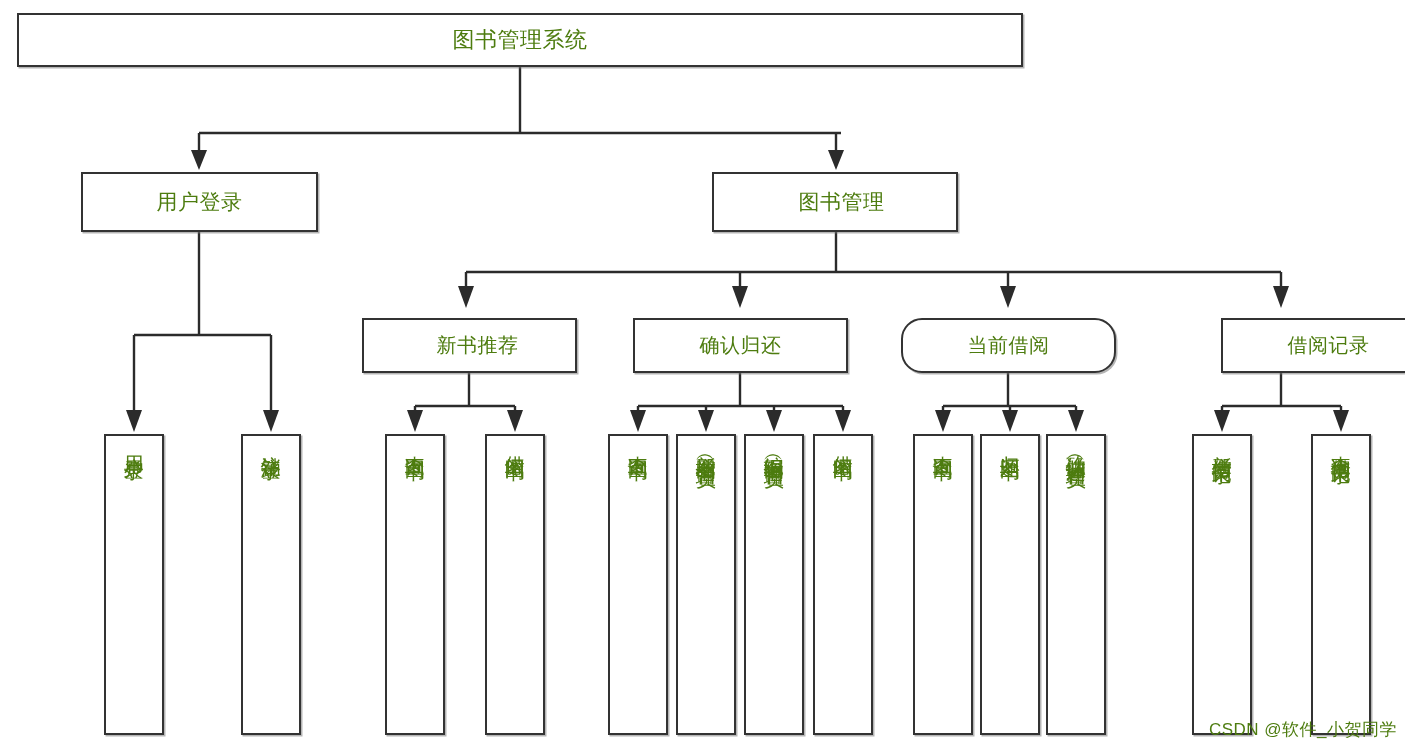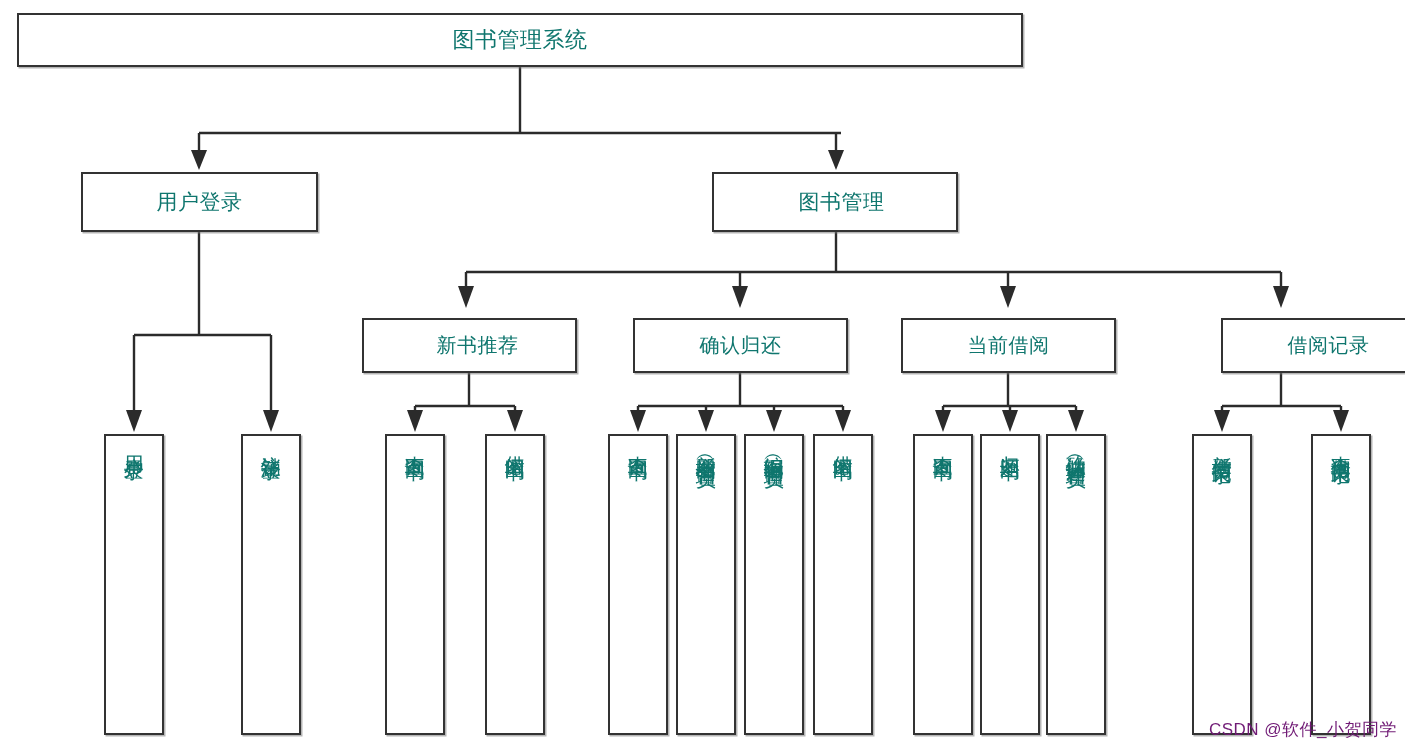--- a/index.html
+++ b/index.html
@@ -42,21 +42,21 @@
     position: absolute;
     box-sizing: border-box;
     background: #ffffff;
     border: 2.4px solid #333333;
     box-shadow: 1.5px 1.5px 0 0 rgba(120,120,120,0.55);
     display: flex;
     align-items: center;
     justify-content: center;
   }
   .node-label {
-    color: #0f766e;
+    color: #4d7c0f;
     font-size: 21px;
     line-height: 1.15;
     letter-spacing: 0.5px;
     white-space: nowrap;
     text-align: center;
   }
   .node.root .node-label { font-size: 22px; }
   .node.level2 .node-label { font-size: 21px; }
   .node.level3 .node-label { font-size: 20px; }
 
@@ -75,21 +75,21 @@
     white-space: nowrap;
     height: auto;
   }
 
   
   #watermark {
     position: absolute;
     right: 8px;
     bottom: 6px;
     font-size: 17px;
-    color: #701a75;
+    color: #4d7c0f;
     letter-spacing: 0.5px;
     white-space: nowrap;
     user-select: none;
   }
 </style>
 </head>
 <body>
 
 <div id="canvas">
 
@@ -170,21 +170,21 @@
   </div>
 
   <div class="node level3" style="left:362px; top:318px; width:215px; height:55px;padding-left:16px;">
     <span class="node-label">新书推荐</span>
   </div>
 
   <div class="node level3" style="left:633px; top:318px; width:215px; height:55px;">
     <span class="node-label">确认归还</span>
   </div>
 
-  <div class="node level3" style="left:901px; top:318px; width:215px; height:55px;">
+  <div class="node level3" style="left:901px; top:318px; width:215px; height:55px;border-radius:21px;">
     <span class="node-label">当前借阅</span>
   </div>
 
   <div class="node level3" style="left:1173px; top:318px; width:215px; height:55px;margin-left:48px;">
     <span class="node-label">借阅记录</span>
   </div>
 
   <div class="node leaf" style="left:104px; top:434px; width:60px; height:301px;">
     <span class="node-label">用户登录</span>
   </div>

